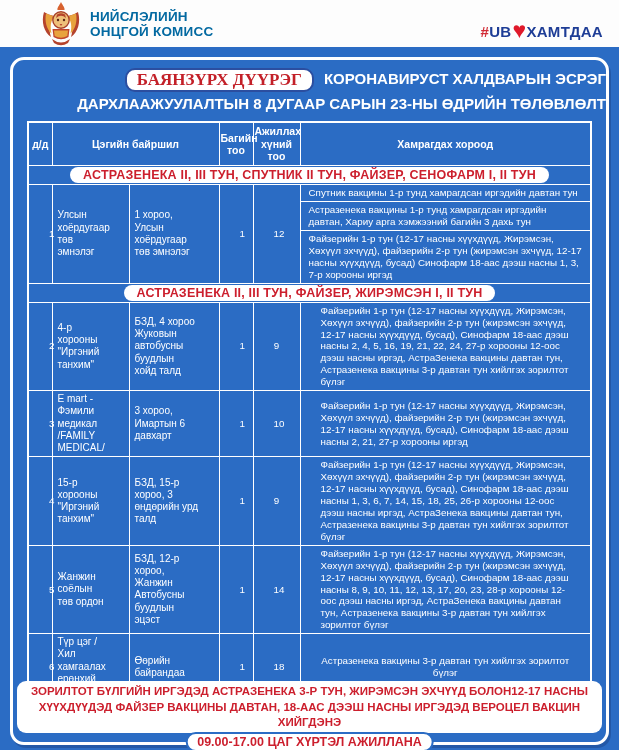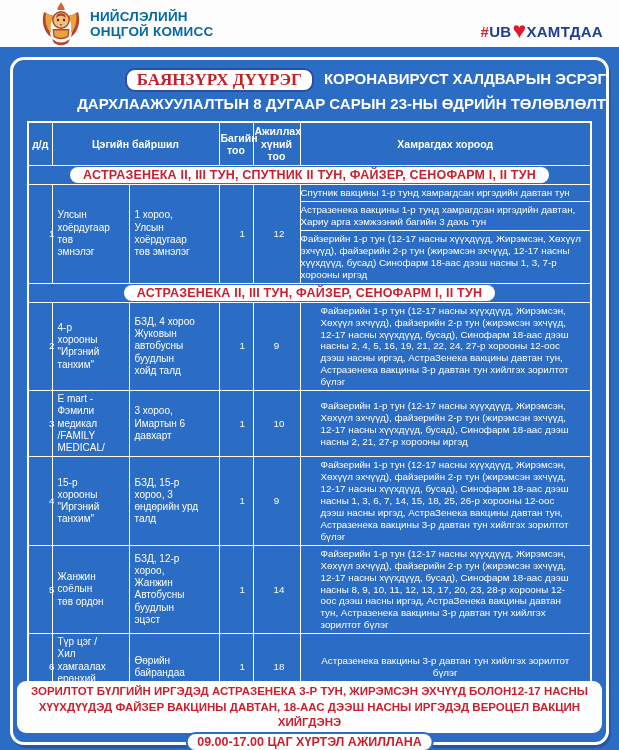--- a/index.html
+++ b/index.html
@@ -46,21 +46,21 @@
   .l{text-align:left;}
   .name-cell,.addr-cell{font-size:10px;padding-left:5px;}
   .section-row td{padding:1px 0;text-align:center;}
   .section-pill{
     display:inline-block;background:#ffffff;color:#cc1f2d;
     font-weight:bold;font-size:12.5px;border-radius:12px;
     padding:0 13px;line-height:16px;letter-spacing:.2px;
   }
   td.nopad{padding:0;vertical-align:top;}
   .subwrap{display:flex;flex-direction:column;height:100%;}
-  .subcell{flex:1;padding:2px 0;display:flex;align-items:center;text-align:left;}
+  .subcell{flex:1;padding:2px 8px;display:flex;align-items:center;text-align:left;}
   .subcell + .subcell{border-top:1.5px solid #ffffff;}
   .total-row td{font-weight:bold;font-size:10.5px;}
   
   .notice-box{
     position:absolute;left:4px;right:4px;bottom:9px;
     background:#ffffff;border-radius:9px;
     color:#cc1f2d;font-weight:bold;font-size:11.5px;
     text-align:center;line-height:1.32;padding:3px 8px;
   }
   .hours-pill{
@@ -142,21 +142,21 @@
         <td class="nopad">
           <div class="subwrap">
             <div class="subcell">Спутник вакцины 1-р тунд хамрагдсан иргэдийн давтан тун</div>
             <div class="subcell">Астразенека вакцины 1-р тунд хамрагдсан иргэдийн давтан, Хариу арга хэмжээний багийн 3 дахь тун</div>
             <div class="subcell">Файзерийн 1-р тун (12-17 насны хүүхдүүд, Жирэмсэн, Хөхүүл эхчүүд), файзерийн 2-р тун (жирэмсэн эхчүүд, 12-17 насны хүүхдүүд, бусад) Синофарм 18-аас дээш насны 1, 3, 7-р хорооны иргэд</div>
           </div>
         </td>
       </tr>
 
       <tr class="section-row">
-        <td colspan="6"><span class="section-pill">АСТРАЗЕНЕКА II, III ТУН, ФАЙЗЕР, СЕНОФАРМ I, II ТУН</span></td>
+        <td colspan="6"><span class="section-pill">АСТРАЗЕНЕКА II, III ТУН, ФАЙЗЕР, ЖИРЭМСЭН I, II ТУН</span></td>
       </tr>
       <tr>
         <td class="c">2</td>
         <td class="l name-cell">4-р хорооны "Иргэний танхим"</td>
         <td class="l addr-cell">БЗД, 4 хороо Жуковын автобусны буудлын хойд талд</td>
         <td class="c">1</td>
         <td class="c">9</td>
         <td class="l">Файзерийн 1-р тун (12-17 насны хүүхдүүд, Жирэмсэн, Хөхүүл эхчүүд), файзерийн 2-р тун (жирэмсэн эхчүүд, 12-17 насны хүүхдүүд, бусад), Синофарм 18-аас дээш насны 2, 4, 5, 16, 19, 21, 22, 24, 27-р хорооны 12-оос дээш насны иргэд, АстраЗенека вакцины давтан тун, Астразенека вакцины 3-р давтан тун хийлгэх зорилтот бүлэг</td>
       </tr>
       <tr>

